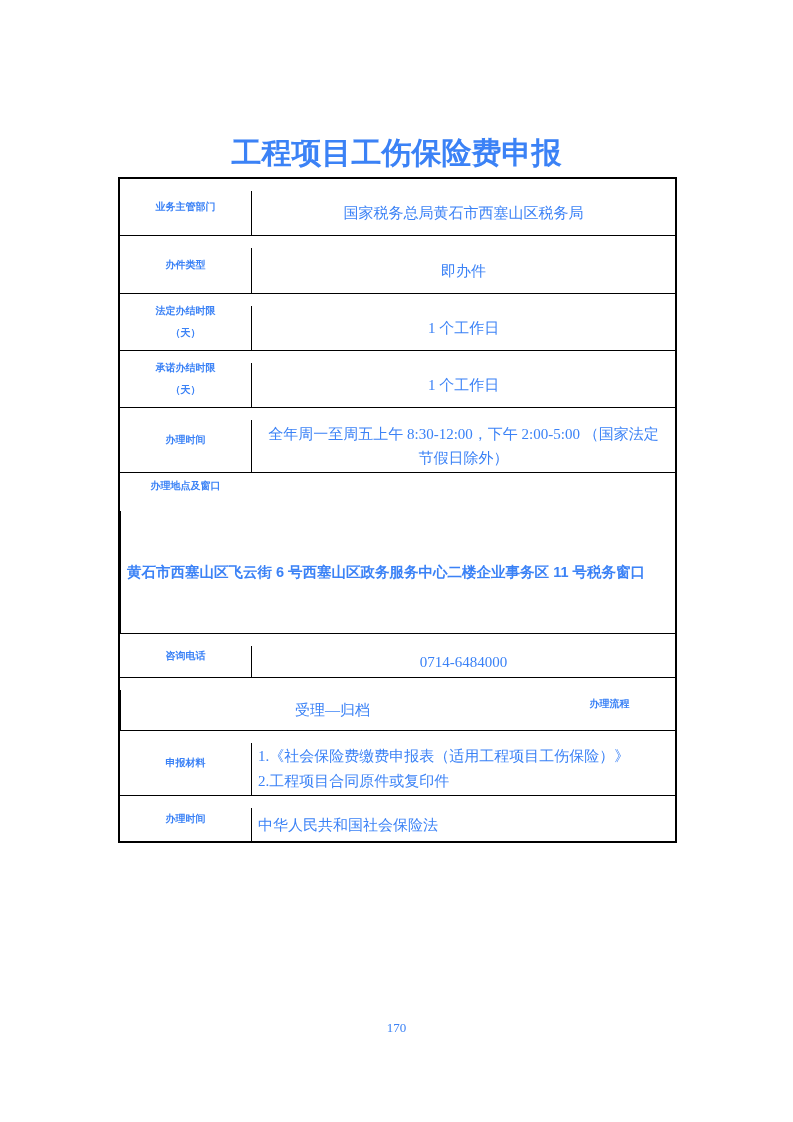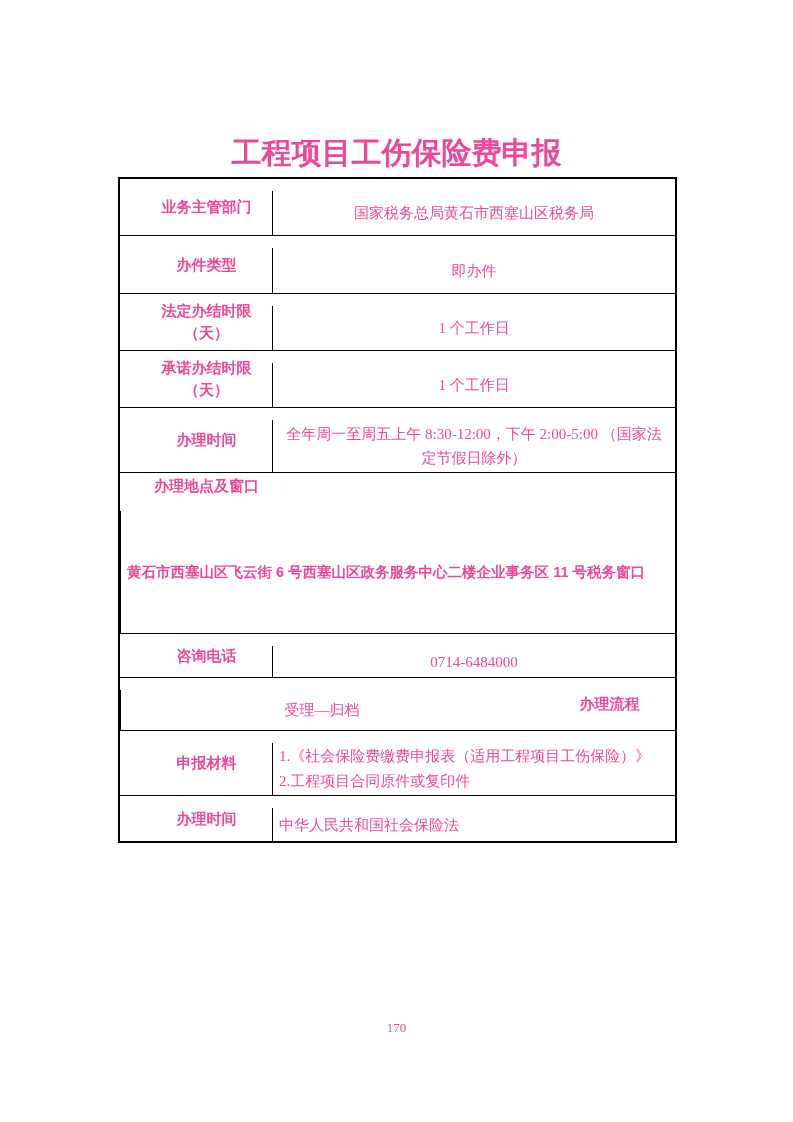--- a/index.html
+++ b/index.html
@@ -7,21 +7,21 @@
     padding: 0;
     background: #ffffff;
   }
   .page {
     position: relative;
     width: 793px;
     height: 1122px;
     background: #ffffff;
     overflow: hidden;
     font-family: "Liberation Serif", serif;
-    color: #ec4899;
+    color: #3b82f6;
   }
   .doc-title {
     position: absolute;
     top: 134px;
     left: 0;
     width: 100%;
     text-align: center;
     font-size: 30px;
     line-height: 38px;
     font-weight: bold;
@@ -46,26 +46,25 @@
     box-sizing: border-box;
     display: flex;
     align-items: center;
     justify-content: center;
   }
   .cell.label {
     width: 131px;
     flex: none;
     font-weight: bold;
     font-family: "Liberation Sans", sans-serif;
-    font-size: 15px;
+    font-size: 10px;
     line-height: 22px;
     text-align: center;
     white-space: pre-line;
     padding: 2px 4px;
-    margin-left: 21px;
   }
   .cell.value {
     flex: 1;
     border-left: 1.5px solid #000000;
     font-size: 15px;
     line-height: 24px;
     text-align: center;
     white-space: pre-line;
     padding: 4px 10px;
     font-family: "Liberation Serif", serif;

